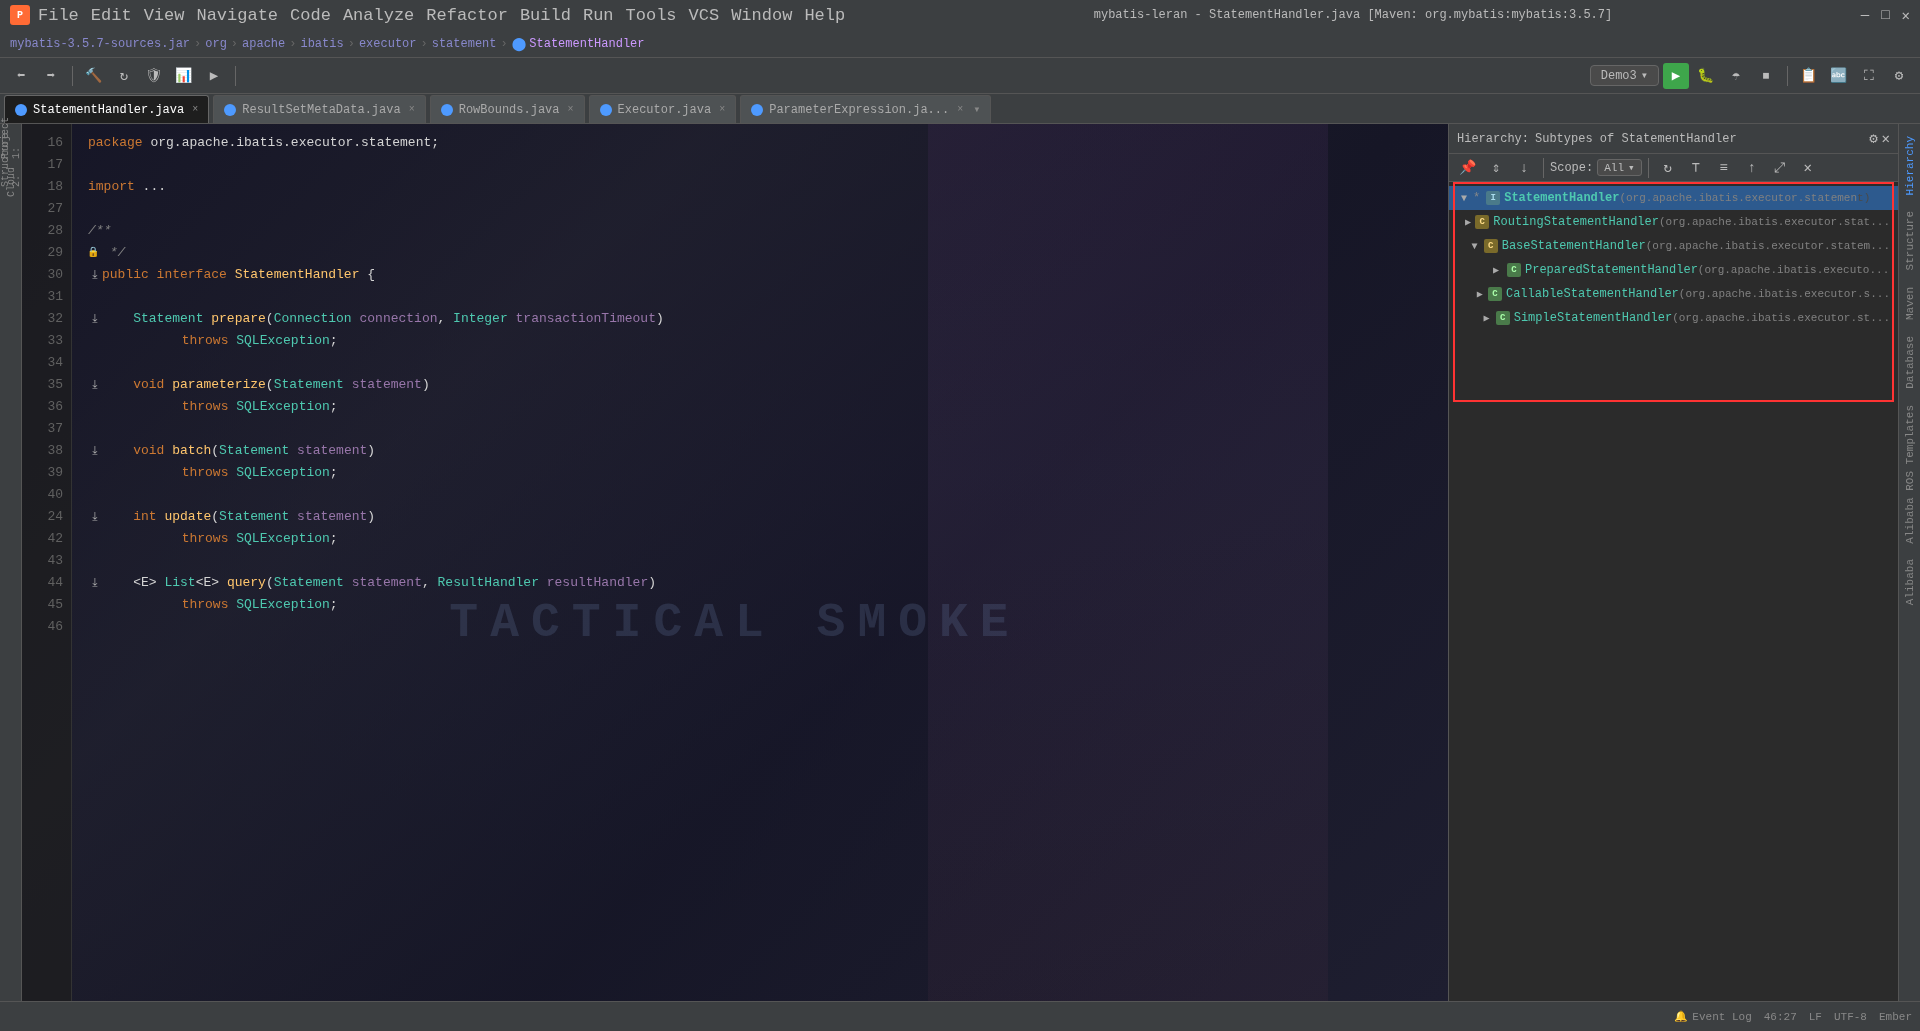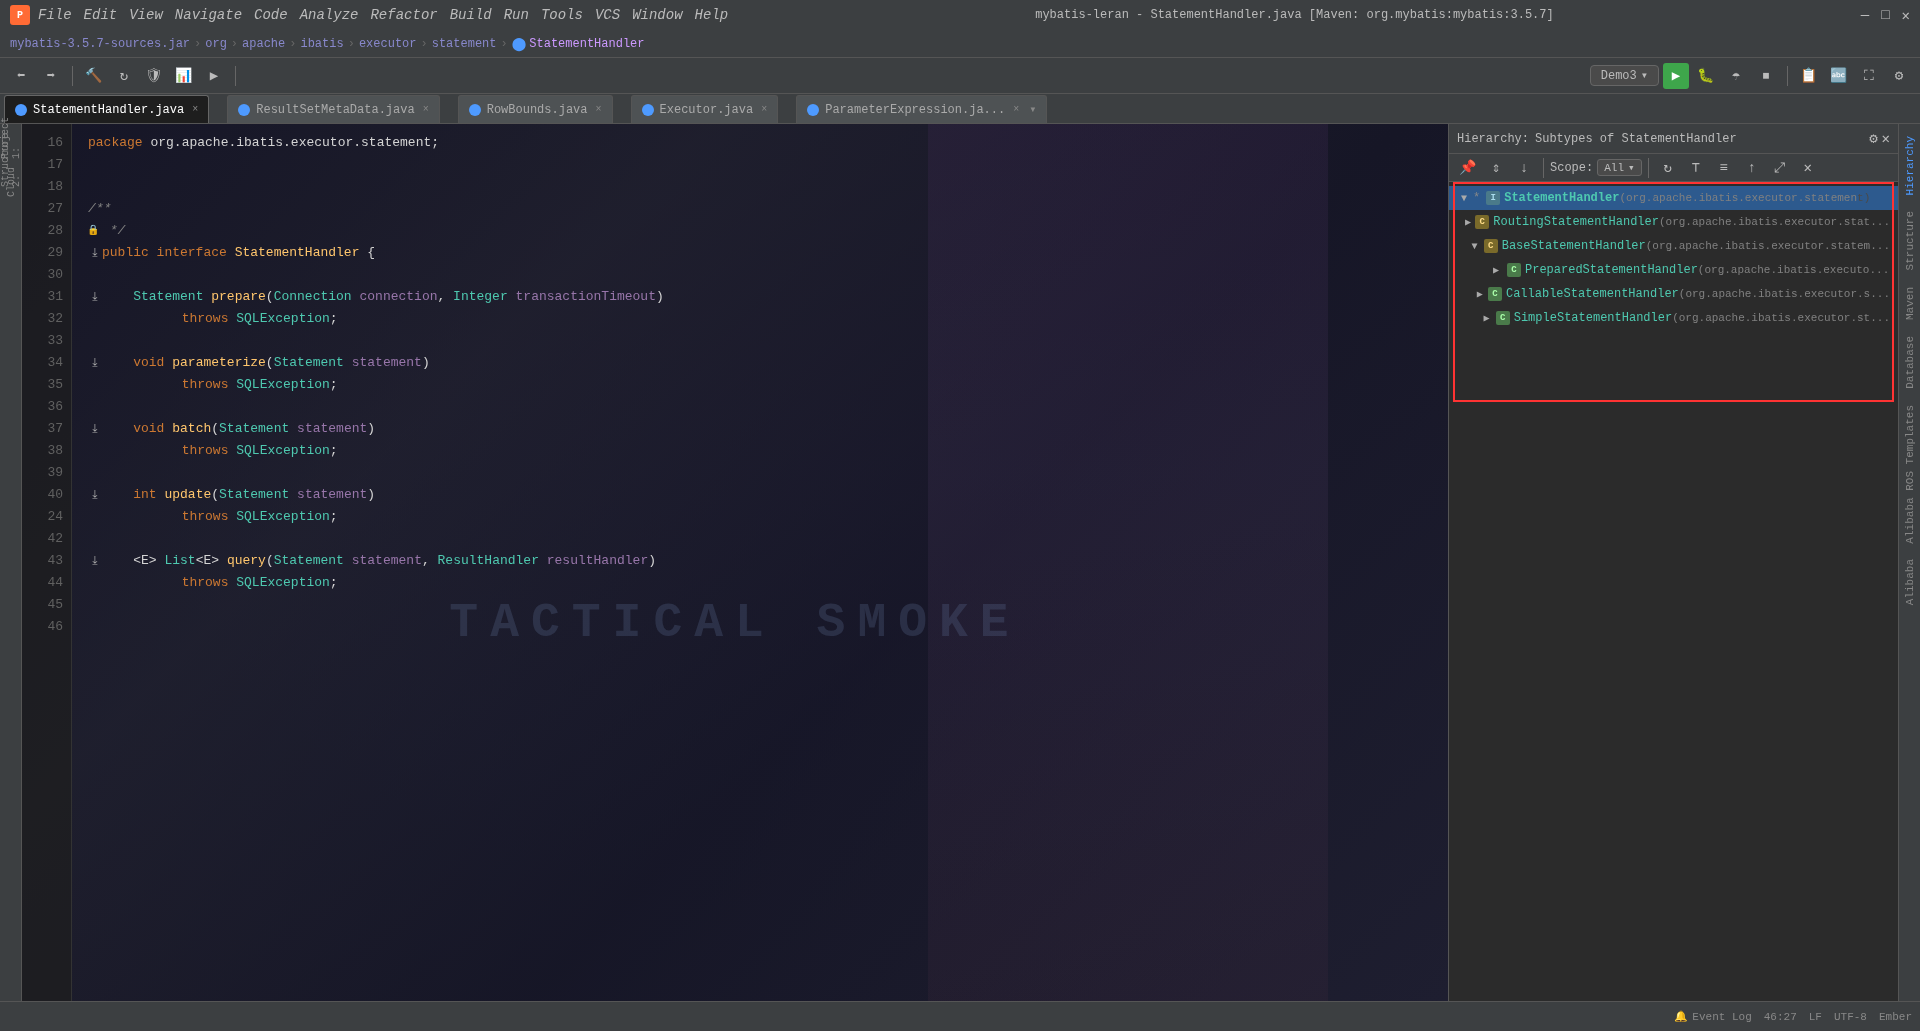--- a/index.html
+++ b/index.html
@@ -38,22 +38,21 @@
       display: flex;
       align-items: center;
       justify-content: center;
       font-size: 10px;
       color: white;
       font-weight: bold;
     }
     #title-bar-menu {
       display: flex;
       gap: 12px;
-      font-size: 14px;
-      font-style: italic;
+      font-size: 17px;
     }
     #title-bar-menu span {
       cursor: pointer;
       color: #bbbbbb;
     }
     #title-bar-title {
       font-size: 12px;
       color: #bbbbbb;
     }
     #title-bar-controls {
@@ -146,21 +145,21 @@
       align-items: center;
       gap: 6px;
       background: #4e5254;
       border: 1px solid #555;
       border-bottom: none;
       cursor: pointer;
       font-size: 12px;
       color: #aaaaaa;
       white-space: nowrap;
       border-radius: 3px 3px 0 0;
-      margin-right: 18px;
+      margin-right: 4px;
     }
     .tab.active {
       background: #1e1e1e;
       color: #ffffff;
       border-color: #666;
     }
     .tab-icon {
       width: 14px;
       height: 14px;
       border-radius: 50%;
@@ -615,20 +614,24 @@
         <div>44</div>
         <div>45</div>
         <div>46</div>
       </div>
       <div id="code-lines">
         <div class="code-line">
           <span class="kw">package </span>
           <span style="color:#d4d4d4;">org.apache.ibatis.executor.statement;</span>
         </div>
         <div class="code-line">&nbsp;</div>
+        <div class="code-line">
+          <span class="kw">import </span>
+          <span style="color:#d4d4d4;">...</span>
+        </div>
         <div class="code-line">&nbsp;</div>
         <div class="code-line">
           <span class="comment">/**</span>
         </div>
         <div class="code-line">
           <span class="lock-icon">🔒</span>
           <span class="comment">&nbsp;*/</span>
         </div>
         <div class="code-line">
           <span class="arrow-icon">⤓</span>

